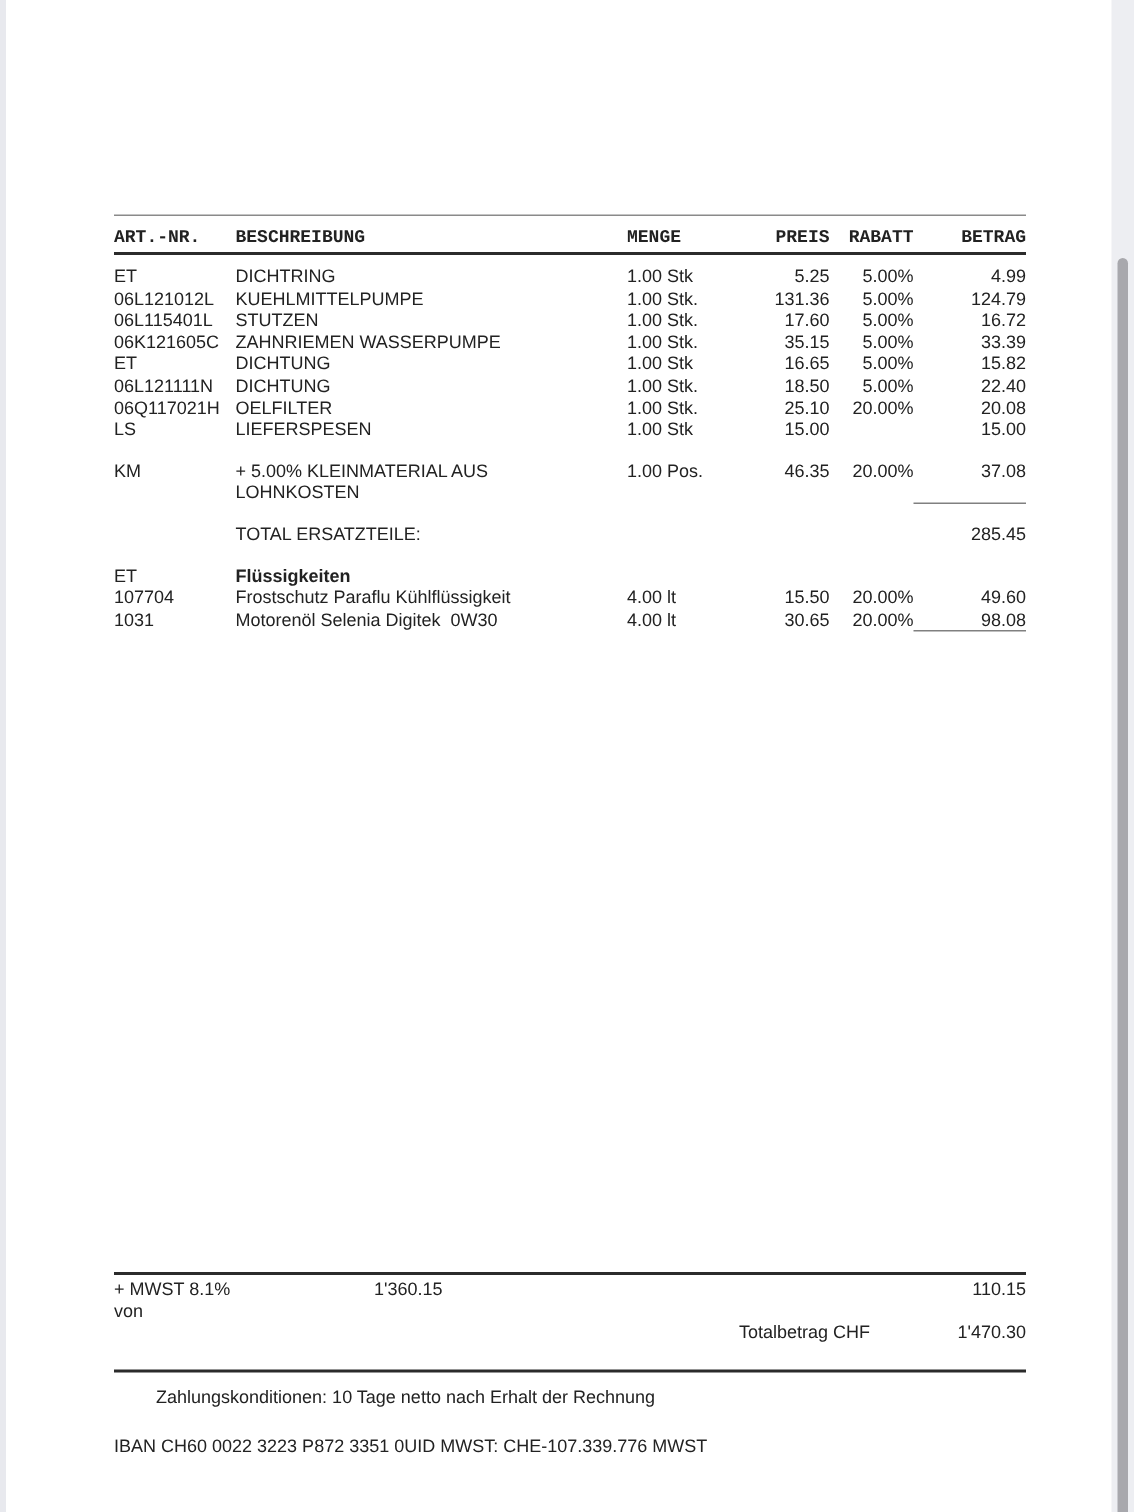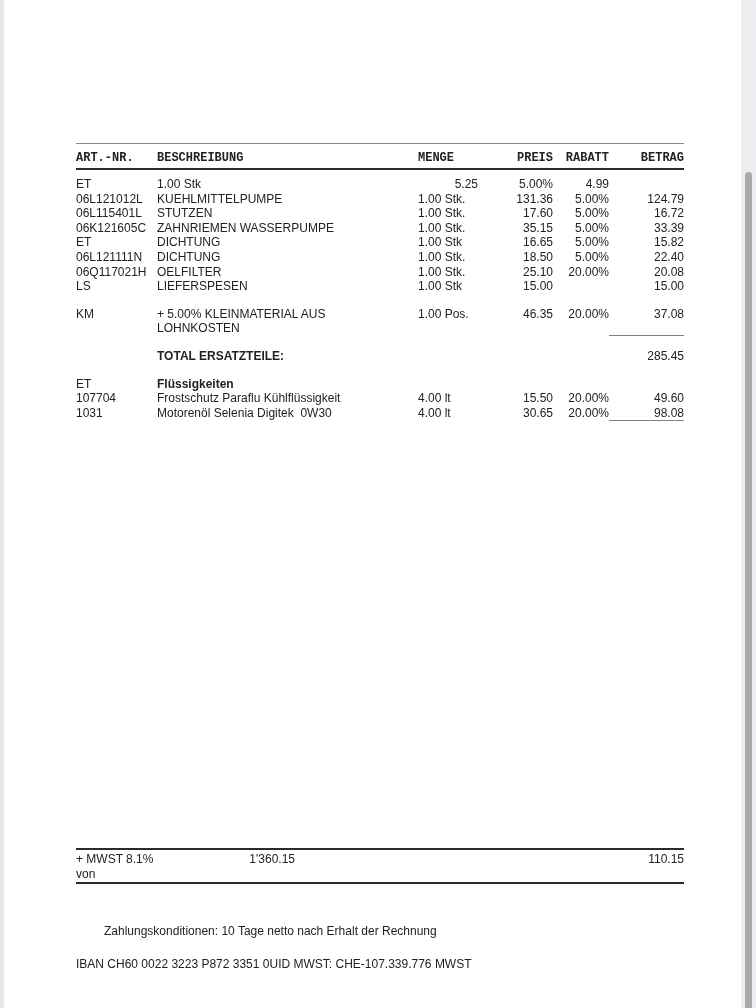--- a/index.html
+++ b/index.html
@@ -23,28 +23,28 @@
     border-top:1px solid var(--rule-light);
     border-bottom:2px solid var(--rule-dark);
     padding:8px 0 3px 0;font-weight:bold;line-height:13px;font-family:Liberation Mono, monospace;
   }
   .rows{margin-top:6px;}
   .row{line-height:14.6px;align-items:start;}
   .cell{min-height:1px;}
   .ta-r{text-align:right;}
   .cell-desc{white-space:pre-wrap;}
   .row.section .cell-desc{font-weight:bold;}
-  .row.total .cell-desc{font-weight:bold;}
+  .row.total .cell-desc{font-weight:normal;}
   .row.gap{height:13px;}
   .row.rule .cell-amount{border-bottom:1.5px solid var(--rule-mid);align-self:stretch;}
 
   .totals{
     position:absolute;left:76px;top:848px;width:608px;
     border-top:2px solid var(--rule-dark);border-bottom:2px solid var(--rule-dark);
-    padding:2px 0 1px 0;
+    padding:2px 0 17px 0;
   }
   .trow{display:grid;line-height:14.5px;}
   .trow1{grid-template-columns:95px 124px 1fr 104px;}
   .trow2{grid-template-columns:1fr 104px;}
   .bold{font-weight:normal;}
 
   .payment{position:absolute;left:76px;top:924px;margin-left:28px;}
   .bankline{position:absolute;left:76px;top:957px;width:608px;display:flex;justify-content:flex-start;}
 </style>
 </head>
@@ -66,20 +66,21 @@
   <div class="rows">
     <div class="grid6 row section">
         <div class="cell cell-art"></div>
         <div class="cell cell-qty"></div>
         <div class="cell ta-r cell-price"></div>
         <div class="cell ta-r cell-rabatt"></div>
         <div class="cell ta-r cell-amount"></div>
       </div>
       <div class="grid6 row item">
         <div class="cell cell-art">ET</div>
+        <div class="cell cell-desc"><span>DICHTRING</span><div></div></div>
         <div class="cell cell-qty">1.00 Stk</div>
         <div class="cell ta-r cell-price">5.25</div>
         <div class="cell ta-r cell-rabatt">5.00%</div>
         <div class="cell ta-r cell-amount">4.99</div>
       </div>
       <div class="grid6 row item">
         <div class="cell cell-art">06L121012L</div>
         <div class="cell cell-desc"><span>KUEHLMITTELPUMPE</span><div></div></div>
         <div class="cell cell-qty">1.00 Stk.</div>
         <div class="cell ta-r cell-price">131.36</div>
@@ -209,19 +210,23 @@
   </div>
 </div>
 
 <div class="totals">
   <div class="trow trow1">
     <div>+ MWST 8.1% von</div>
     <div class="ta-r">1'360.15</div>
     <div></div>
     <div class="ta-r bold">110.15</div>
   </div>
+  <div class="trow trow2">
+    <div class="ta-r bold">Totalbetrag CHF</div>
+    <div class="ta-r bold">1'470.30</div>
+  </div>
 </div>
 
 <div class="payment">Zahlungskonditionen: 10 Tage netto nach Erhalt der Rechnung</div>
 <div class="bankline">
   <span>IBAN CH60 0022 3223 P872 3351 0</span>
   <span>UID MWST: CHE-107.339.776 MWST</span>
 </div>
 
 </body></html>

